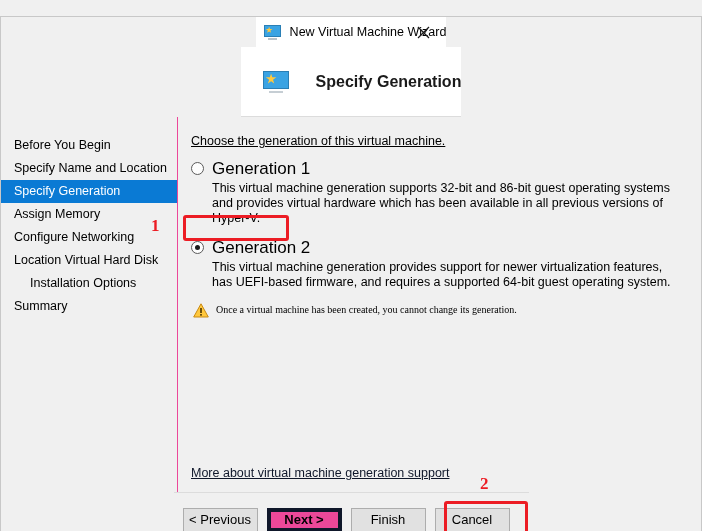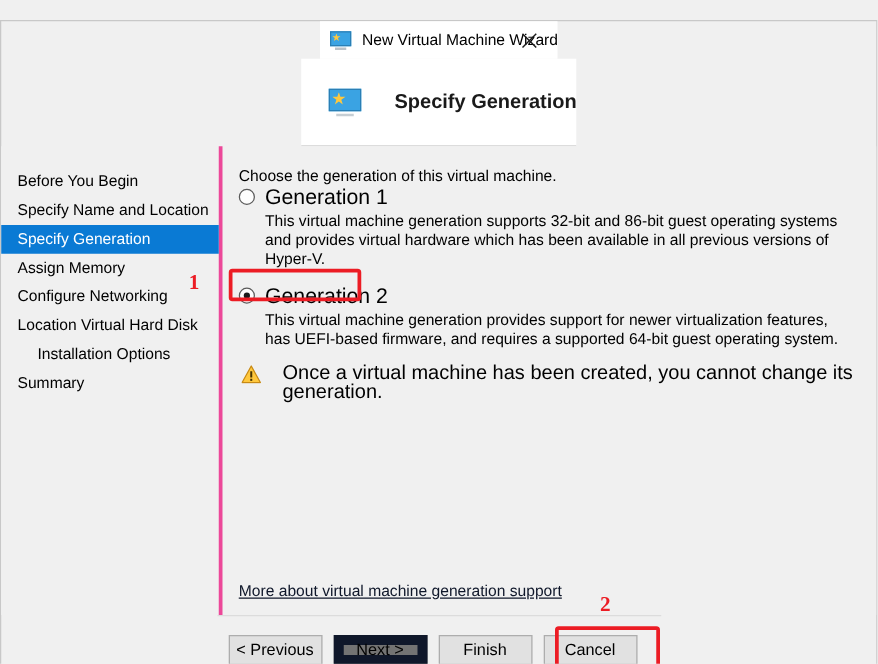--- a/index.html
+++ b/index.html
@@ -118,21 +118,21 @@
     flex: 1 1 auto;
     display: flex;
     background: #f0f0f0;
     min-height: 0;
     position: relative;
   }
   #sidebar {
     flex: 0 0 177px;
     width: 177px;
     padding-top: 17px;
-    border-right: 3px solid #ec4899;
+    border-right: 1px solid #ec4899;
     background: #f0f0f0;
   }
   .nav-item {
     height: 23px;
     line-height: 23px;
     padding-left: 13px;
     font-size: 12.5px;
     color: #000;
     white-space: nowrap;
     cursor: default;
@@ -144,21 +144,22 @@
   }
 
   #content {
     flex: 1 1 auto;
     padding: 17px 16px 0 13px;
     min-width: 0;
     position: relative;
   }
   #intro-text {
     font-size: 12.5px;
-    margin-bottom: 0;
+    margin-bottom: 11px;
+    text-decoration: underline;
   }
 
   .radio-row {
     display: flex;
     align-items: center;
     height: 19px;
     margin-bottom: 3px;
   }
   .radio {
     width: 13px; height: 13px;
@@ -189,23 +190,24 @@
     max-width: 476px;
   }
 
   .warn-row {
     display: flex;
     align-items: flex-start;
     margin: 2px 0 0 2px;
   }
   .warn-icon { flex: 0 0 16px; width: 16px; height: 15px; margin-top: 1px; }
   .warn-text {
-    margin-left: 17px;
-    font-size: 16px;
+    margin-left: 7px;
+    font-size: 10px;
     line-height: 15px;
+    font-family: Liberation Serif, serif;
   }
 
   #link-wrap {
     position: absolute;
     left: 13px;
     bottom: 12px;
   }
   #more-link {
     font-size: 12.5px;
     color: #0f172a;
@@ -229,22 +231,23 @@
     margin-left: 9px;
     background: #e1e1e1;
     border: 1px solid #adadad;
     font-family: "Liberation Sans", sans-serif;
     font-size: 13px;
     color: #000;
     display: flex; align-items: center; justify-content: center;
     cursor: default;
   }
   .btn.focused {
-    border: 8px solid #0f172a;
-    background: #737373;
+    border: 4px solid #0f172a;
+    background: #ec4899;
+    font-weight: bold;
   }
 
   
   .anno-box {
     position: absolute;
     border: 3px solid #ec1c24;
     border-radius: 3px;
     pointer-events: none;
   }
   .anno-num {

